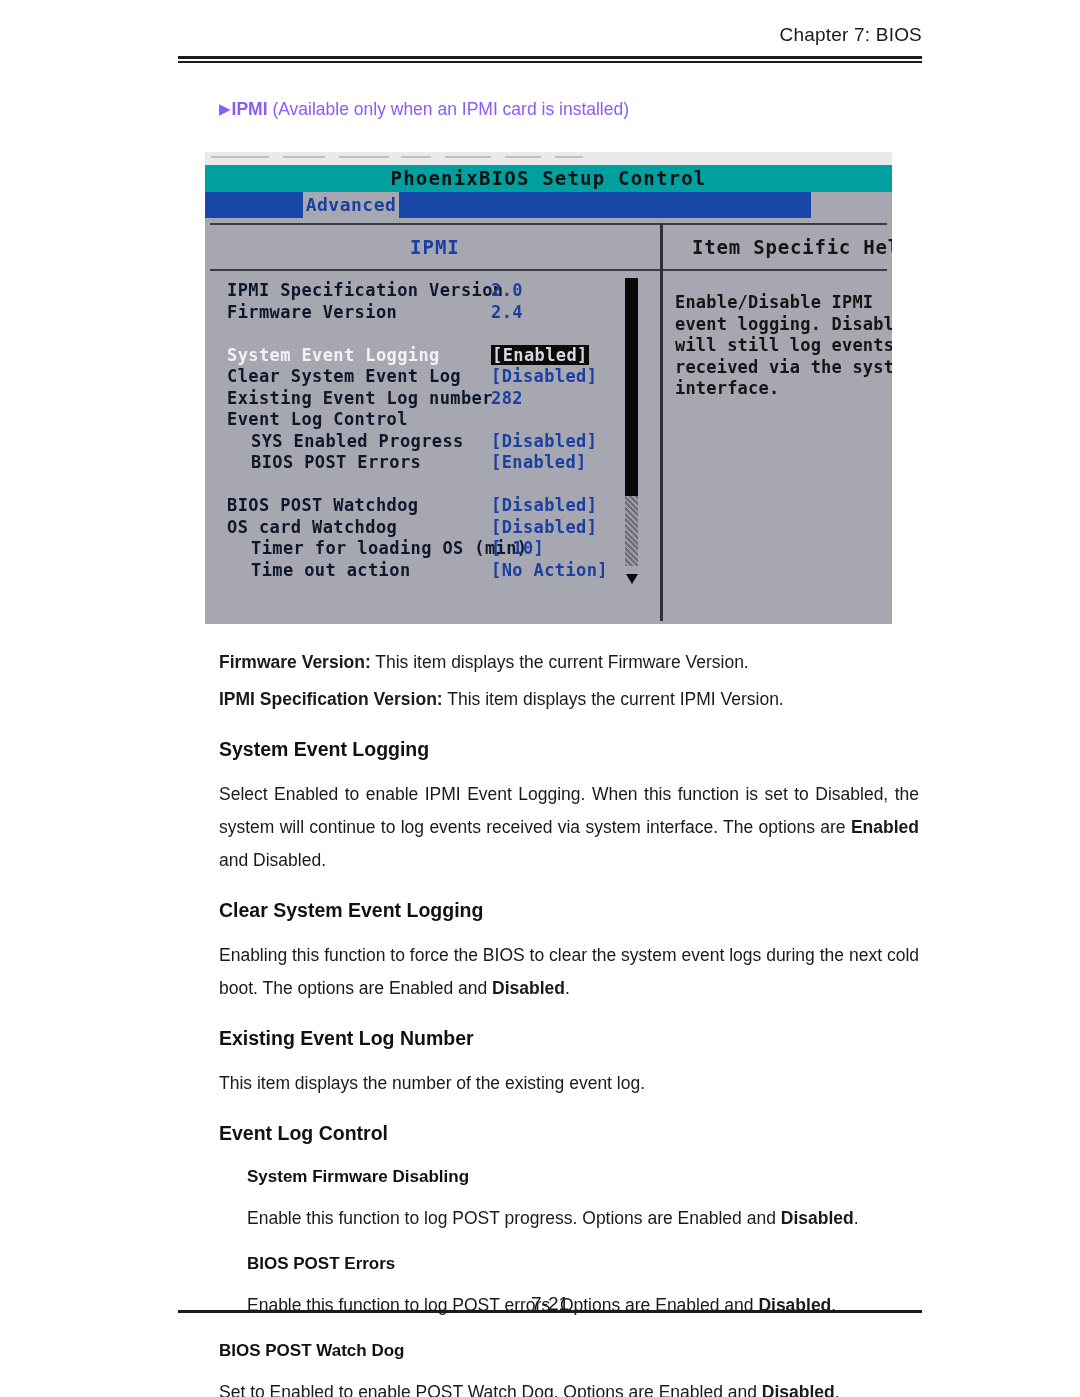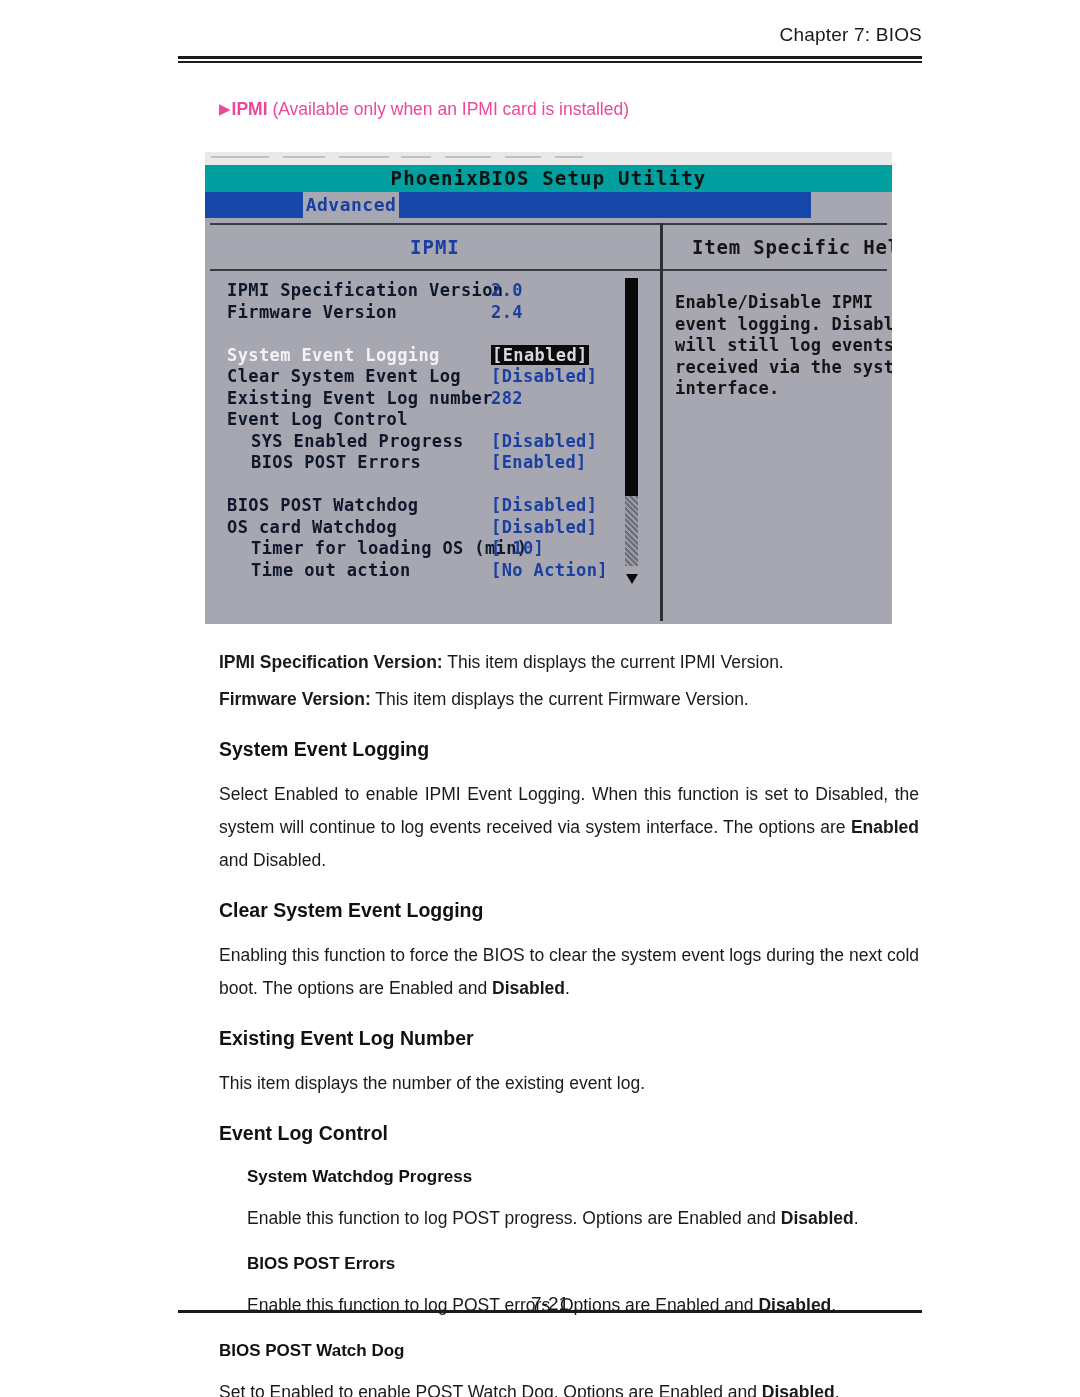--- a/index.html
+++ b/index.html
@@ -56,21 +56,21 @@
     height: 2px;
     background: #1b1b1b;
   }
 
   
   .intro {
     position: absolute;
     left: 219px;
     top: 99px;
     font-size: 17.5px;
-    color: #ec4899;
+    color: #8b5cf6;
     white-space: nowrap;
   }
   .intro .tri {
     font-size: 15px;
     vertical-align: 1px;
     margin-right: 1px;
   }
   .intro .b {
     font-weight: bold;
   }
@@ -361,21 +361,21 @@
     <div class="scan-artifact">
       <div class="smudge" style="left:6px;width:58px;"></div>
       <div class="smudge" style="left:78px;width:42px;"></div>
       <div class="smudge" style="left:134px;width:50px;"></div>
       <div class="smudge" style="left:196px;width:30px;"></div>
       <div class="smudge" style="left:240px;width:46px;"></div>
       <div class="smudge" style="left:300px;width:36px;"></div>
       <div class="smudge" style="left:350px;width:28px;"></div>
     </div>
 
-    <div class="bios-titlebar">PhoenixBIOS Setup Utility</div>
+    <div class="bios-titlebar">PhoenixBIOS Setup Control</div>
 
     <div class="bios-menubar">
       <div class="bios-tab">Advanced</div>
     </div>
 
     <div class="bios-body">
 
       <div class="hdr-row">
         <div class="hdr-left-title">IPMI</div>
         <div class="hdr-right-title">Item Specific Help</div>
@@ -447,34 +447,34 @@
           <div>will still log events</div>
           <div>received via the system</div>
           <div>interface.</div>
         </div>
 
     </div>
   </div>
 
   <div class="content">
     <div id="lead-block">
+        <div class="lead"><b>Firmware Version:</b><span> This item displays the current Firmware Version.</span></div>
         <div class="lead"><b>IPMI Specification Version:</b><span> This item displays the current IPMI Version.</span></div>
-        <div class="lead"><b>Firmware Version:</b><span> This item displays the current Firmware Version.</span></div>
       </div>
     <div id="sections-block">
         <h2 class="sec">System Event Logging</h2>
         <p class="para justify">Select Enabled to enable IPMI Event Logging. When this function is set to Disabled, the system will continue to log events received via system interface. The options are <b>Enabled</b> and Disabled.</p>
         <h2 class="sec">Clear System Event Logging</h2>
         <p class="para justify">Enabling this function to force the BIOS to clear the system event logs during the next cold boot. The options are Enabled and <b>Disabled</b>.</p>
         <h2 class="sec">Existing Event Log Number</h2>
         <p class="para justify">This item displays the number of the existing event log.</p>
         <h2 class="sec">Event Log Control</h2>
       </div>
     <div id="subsections-block">
-        <h3 class="sub">System Watchdog Progress</h3>
+        <h3 class="sub">System Firmware Disabling</h3>
         <p class="para indent justify">Enable this function to log POST progress. Options are Enabled and <b>Disabled</b>.</p>
         <h3 class="sub">BIOS POST Errors</h3>
         <p class="para indent">Enable this function to log POST errors. Options are Enabled and <b>Disabled</b>.</p>
         <h3 class="sub flush">BIOS POST Watch Dog</h3>
         <p class="para">Set to Enabled to enable POST Watch Dog. Options are Enabled and <b>Disabled</b>.</p>
       </div>
   </div>
 
   <div class="rule-bottom">
     <div class="thick"></div>

